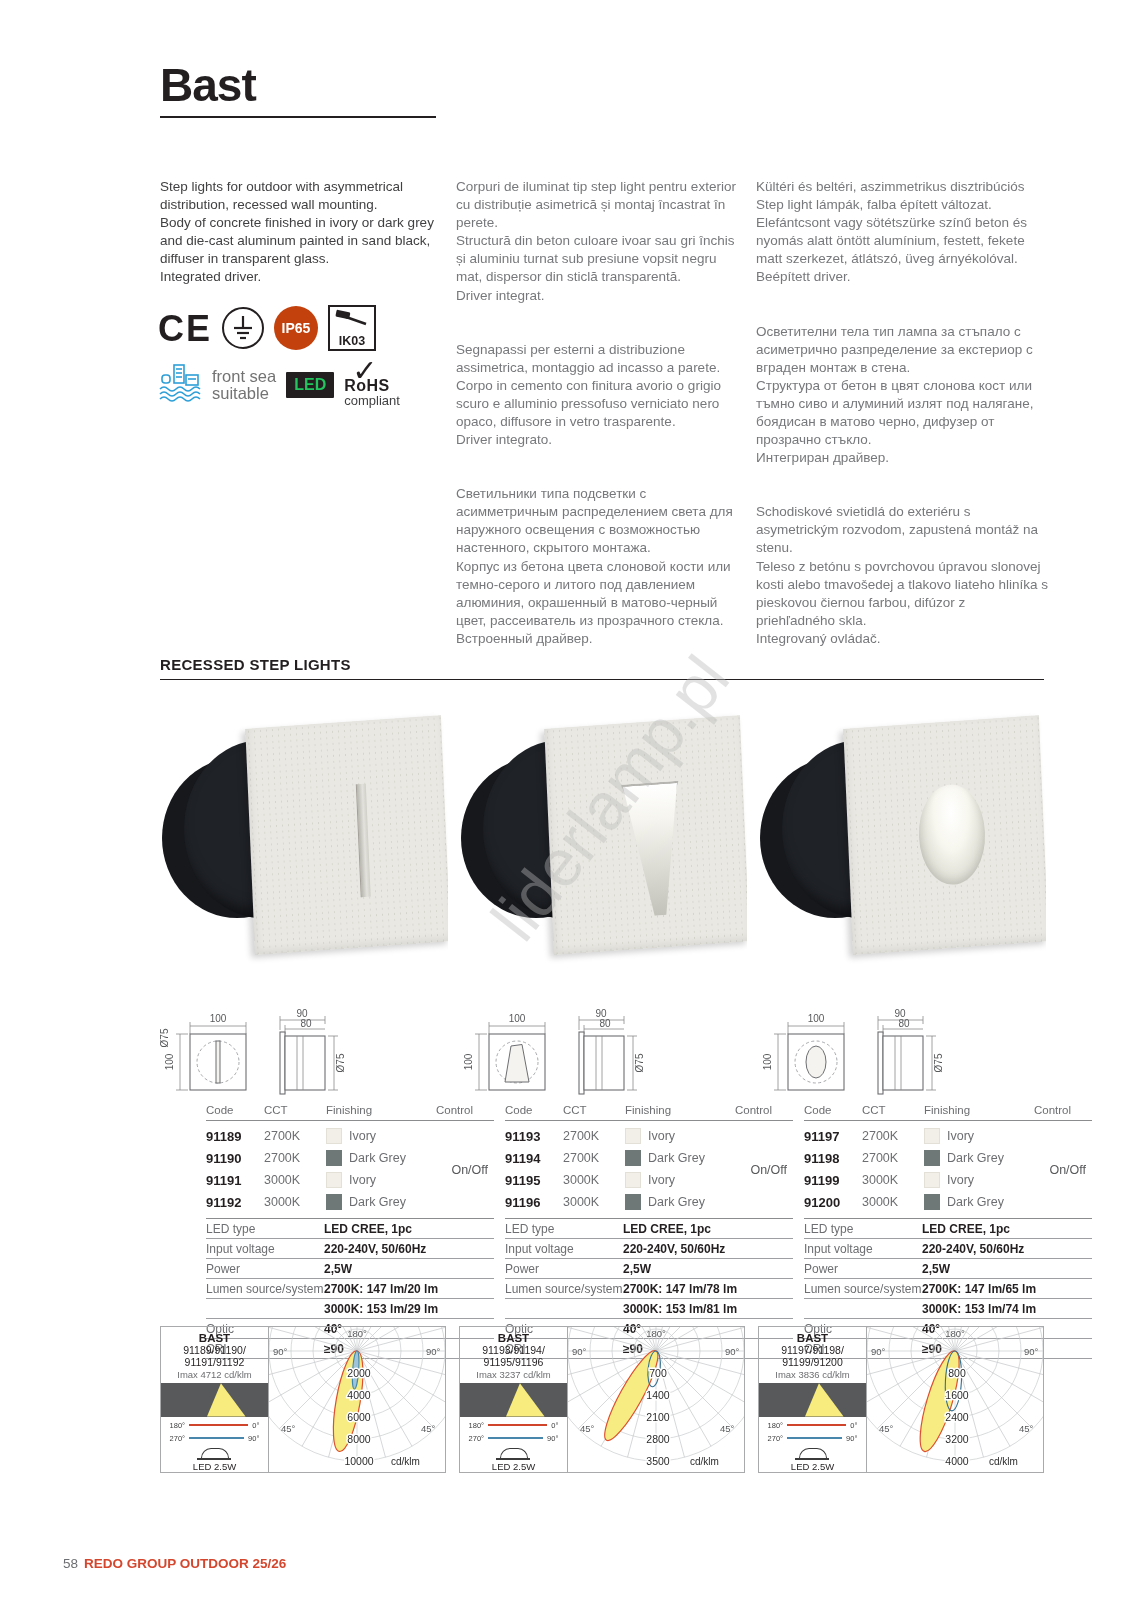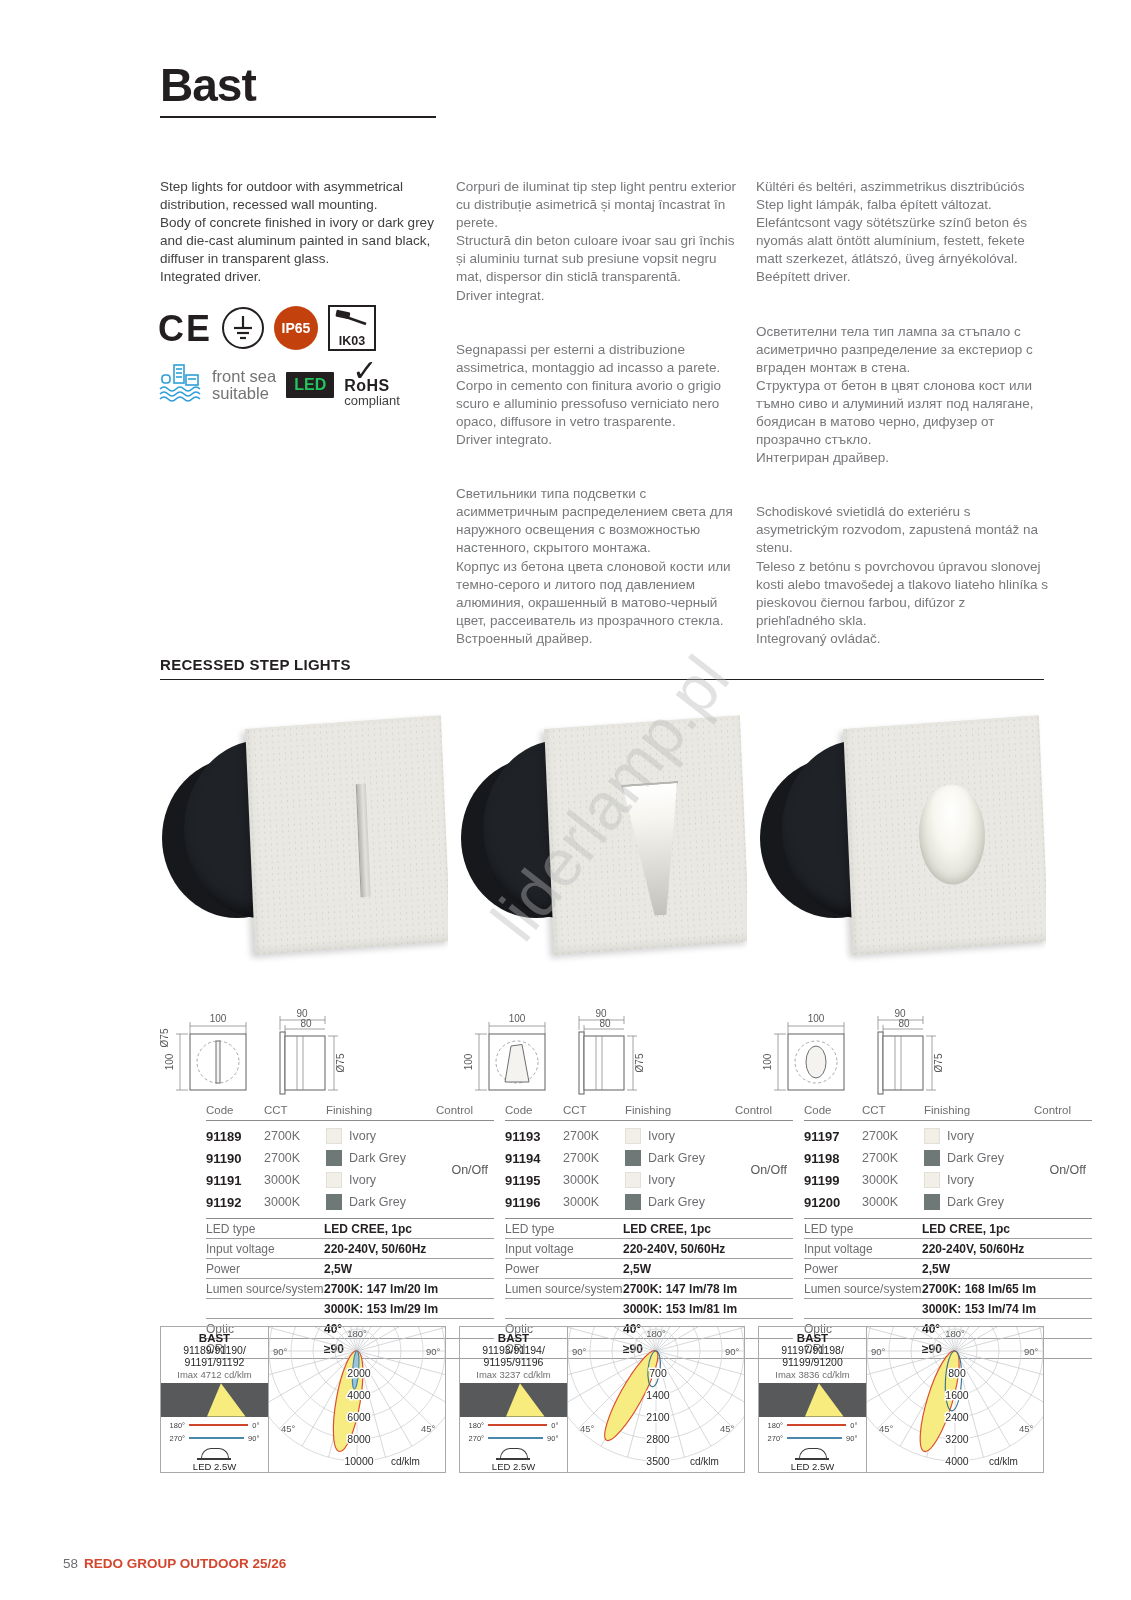--- a/index.html
+++ b/index.html
@@ -528,21 +528,21 @@
       <div class="spec-row">
         <span class="lab">Input voltage</span>
         <span class="val">220-240V, 50/60Hz</span>
       </div>
       <div class="spec-row">
         <span class="lab">Power</span>
         <span class="val">2,5W</span>
       </div>
       <div class="spec-row">
         <span class="lab">Lumen source/system</span>
-        <span class="val">2700K: 168 lm/65 lm</span>
+        <span class="val">2700K: 147 lm/65 lm</span>
       </div>
       <div class="spec-row cont">
         <span class="lab"></span>
         <span class="val">3000K: 153 lm/74 lm</span>
       </div>
       <div class="spec-row">
         <span class="lab">Optic</span>
         <span class="val">40°</span>
       </div>
       <div class="spec-row">

